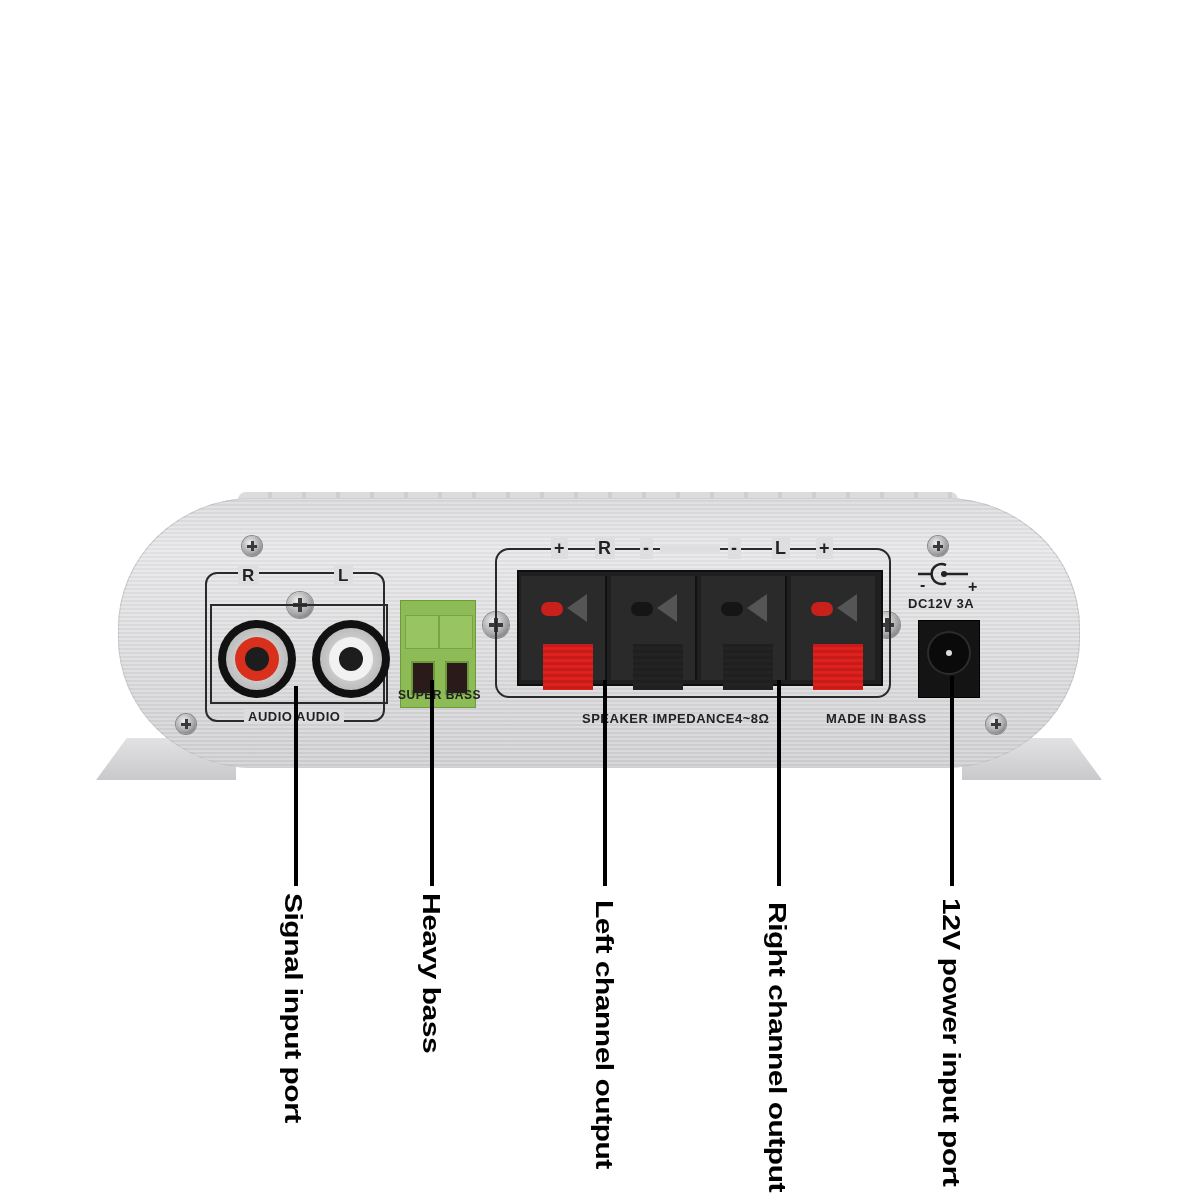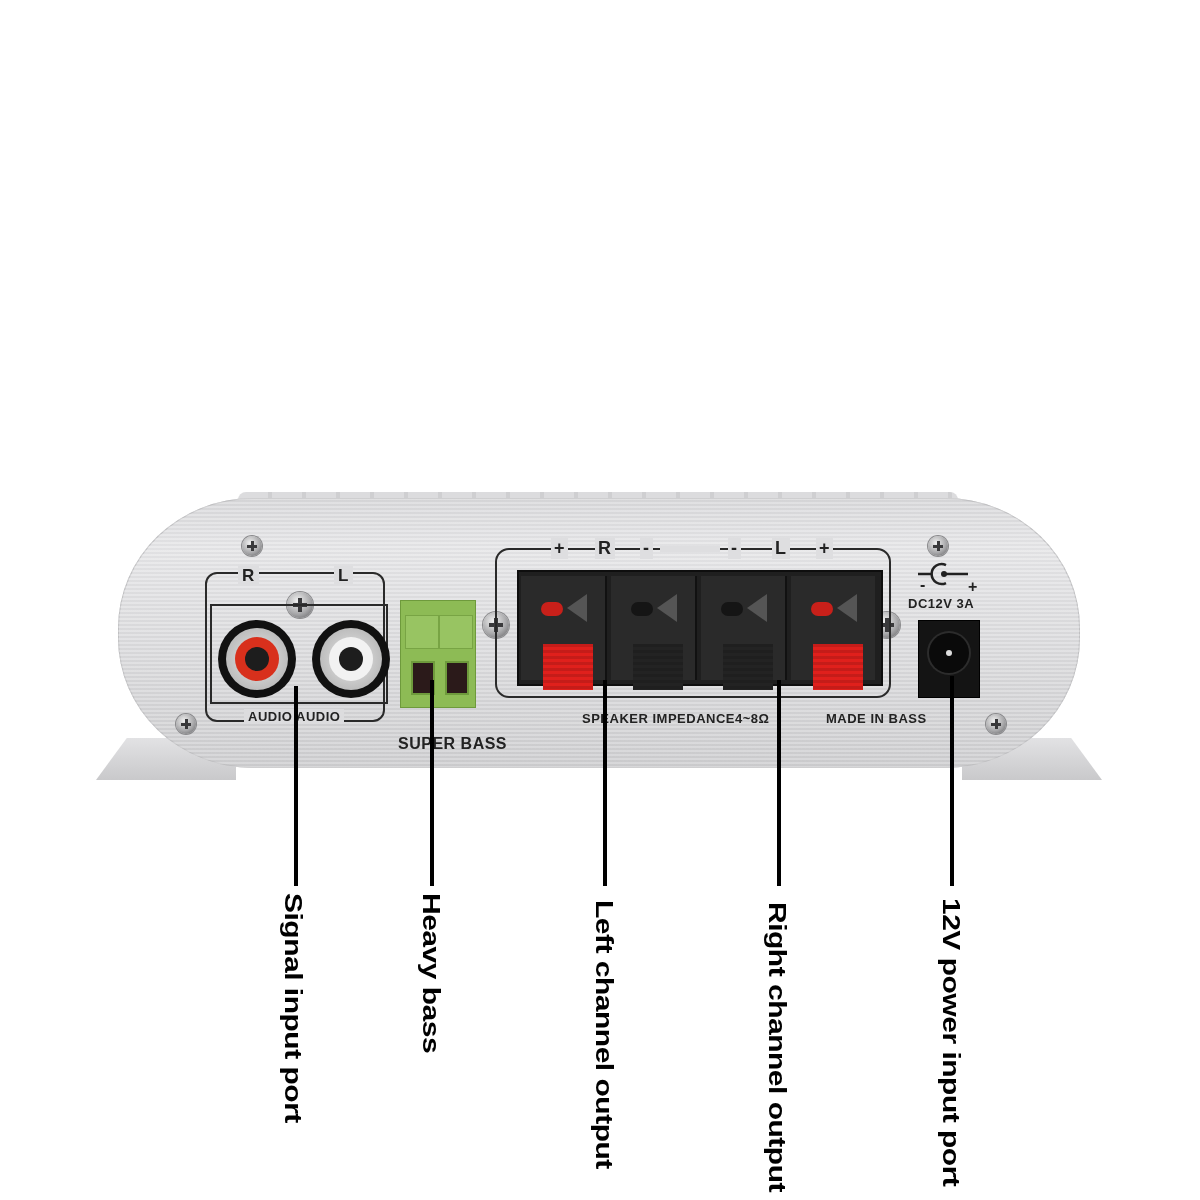--- a/index.html
+++ b/index.html
@@ -79,21 +79,21 @@
     <div class="color" style="background:#f2f2f2;"></div>
     <div class="hole"></div>
 </div>
 
 <div class="green">
   <div class="seg" style="left:4px;"></div>
     <div class="seg" style="left:38px;"></div>
   <div class="slot" style="left:10px;top:60px;"></div>
     <div class="slot" style="left:44px;top:60px;"></div>
 </div>
-<div class="plab" style="left:398px;top:735px;font-size:16px;">SUPER BASS</div>
+<div class="plab" style="left:398px;top:688px;font-size:12px;">SUPER BASS</div>
 
 <div class="bracket" style="left:495px;top:548px;width:392px;height:146px;border-radius:14px;"></div>
 <div class="plab" style="left:551px;top:538px;font-size:18px;background:#dedee0;padding:0 3px;">+</div>
 <div class="plab" style="left:595px;top:538px;font-size:18px;background:#dedee0;padding:0 3px;">R</div>
 <div class="plab" style="left:640px;top:538px;font-size:18px;background:#dedee0;padding:0 3px;">-</div>
 <div class="abs" style="left:660px;top:546px;width:60px;height:6px;background:#dedee0;"></div>
 <div class="plab" style="left:728px;top:538px;font-size:18px;background:#dedee0;padding:0 3px;">-</div>
 <div class="plab" style="left:772px;top:538px;font-size:18px;background:#dedee0;padding:0 3px;">L</div>
 <div class="plab" style="left:816px;top:538px;font-size:18px;background:#dedee0;padding:0 3px;">+</div>
 

